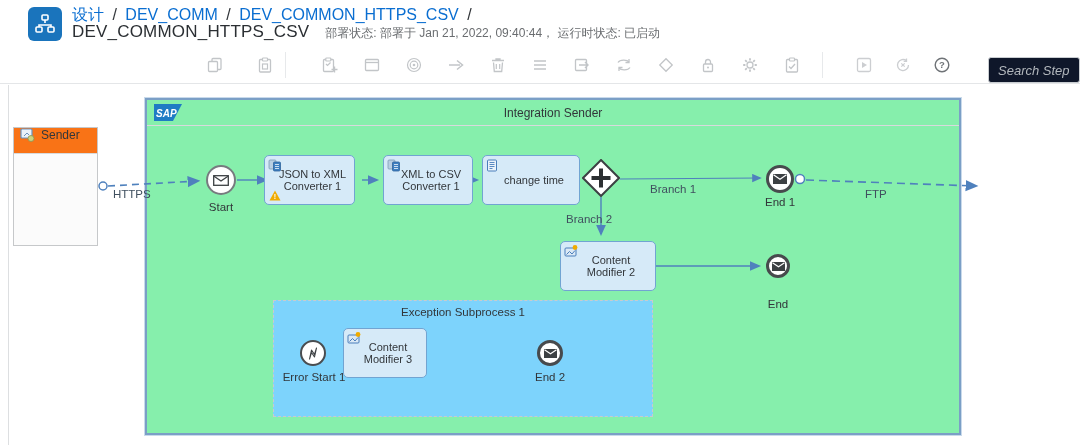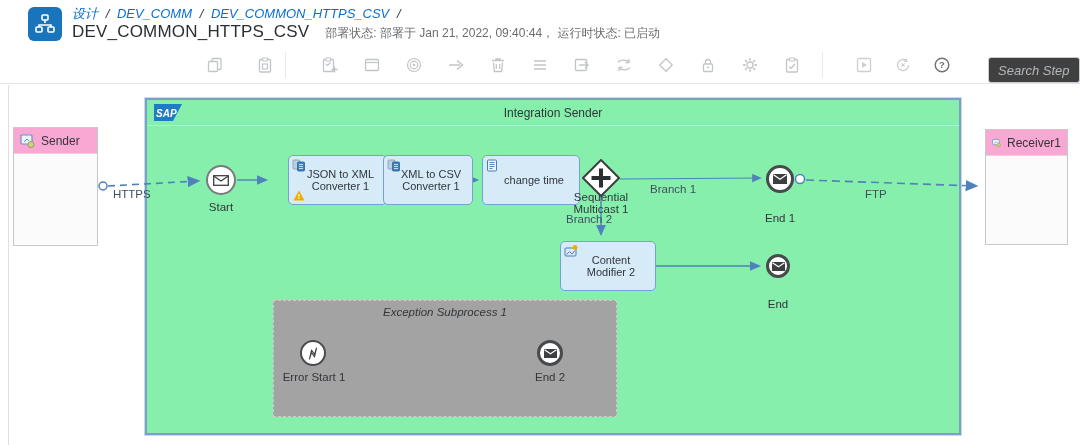--- a/index.html
+++ b/index.html
@@ -3,71 +3,71 @@
 <meta charset="utf-8">
 <style>
   * { box-sizing: border-box; margin: 0; padding: 0; }
   html,body { width:1080px; height:445px; overflow:hidden; background:#fff;
     font-family:"Liberation Sans", sans-serif; color:#32363a; }
   #page { position:relative; width:1080px; height:445px; }
 
   
   .app-icon { position:absolute; left:28px; top:7px; width:34px; height:34px;
     background:#1a74bc; border-radius:6px; display:flex; align-items:center; justify-content:center; }
-  .breadcrumb { position:absolute; left:72px; top:5px; font-size:13px; white-space:nowrap;font-style:italic; }
+  .breadcrumb { position:absolute; left:72px; top:5px; font-size:16px; white-space:nowrap; }
   .breadcrumb a { color:#0a6ed1; text-decoration:none; cursor:pointer; }
   .breadcrumb .sep { color:#32363a; margin:0 4px; }
   .title-row { position:absolute; left:72px; top:22px; display:flex; align-items:baseline; white-space:nowrap; }
   .page-title { font-size:17px; color:#2b2f33; letter-spacing:.2px; }
   .status-text { font-size:12px; color:#6a6d70; margin-left:16px; }
 
   
   .toolbar { position:absolute; left:0; top:46px; width:1080px; height:38px;
     border-bottom:1px solid #e4e6e8; background:#fff; }
   .tb-icon { position:absolute; top:11px; width:16px; height:16px; cursor:pointer; }
   .tb-sep { position:absolute; top:6px; width:1px; height:26px; background:#e7e9eb; }
   .tb-search { position:absolute; left:988px; top:57px; width:92px; height:26px;
     border:1px solid #c9cdd1; border-radius:3px; font-style:italic; font-size:13px;
-    color:#9aa0a6; padding:0 9px; outline:none; background:#404040; }
+    color:#9aa0a6; padding:0 9px; outline:none; background:#0f172a; }
   .tb-search::placeholder { color:#b3b8bd; font-style:italic; }
 
   
   .canvas-edge { position:absolute; left:8px; top:85px; width:1px; height:360px; background:#dddfe1; }
 
   .pool { position:absolute; left:145px; top:98px; width:816px; height:337px;
     background:#86efac; border:2px solid #7b9fc6; outline:1px solid #c9daeb; z-index:1; }
   .pool-header { position:relative; height:26px; border-bottom:1px solid #d8dadc; }
   .pool-title { position:absolute; left:0; right:0; top:6px; text-align:center; font-size:12px; color:#32363a; }
   .sap-logo { position:absolute; left:7px; top:4px; }
 
   .party { position:absolute; width:85px; background:#fbfbfb; border:1px solid #c6c8ca; z-index:3; }
-  .party-header { height:26px; border-bottom:1px solid #d8dadc; background:#f9a8d4;
-    display:flex; align-items:center; padding:0 6px; gap:6px; }
+  .party-header { height:26px; border-bottom:1px solid #d8dadc; background:#f97316;
+    display:flex; align-items:flex-start; padding:0 6px; gap:6px; }
   .party-label { font-size:12px; color:#32363a; }
 
   svg.wires { position:absolute; left:0; top:0; z-index:2; pointer-events:none; }
 
   .task { position:absolute; height:50px; background:#d6eaf8; border:1px solid #71a4d2;
     border-radius:5px; z-index:3; display:flex; align-items:center; justify-content:center;
     text-align:center; font-size:11px; line-height:12px; color:#32363a; padding:2px 4px 2px 10px; cursor:pointer; }
   .task .node-icon { position:absolute; left:3px; top:3px; }
   .task .warn { position:absolute; left:4px; bottom:3px; }
 
   .event { position:absolute; background:#fff; border-radius:50%; z-index:3;
     display:flex; align-items:center; justify-content:center; cursor:pointer; }
   .event.start { width:30px; height:30px; border:2px solid #777b7f; }
   .event.end { border:3px solid #474a4d; }
 
   .node-label { position:absolute; z-index:4; text-align:center; font-size:11.5px; color:#32363a; line-height:12px; }
   .wire-label { position:absolute; z-index:4; font-size:11.5px; color:#40505f; text-align:left; }
 
   .gateway { position:absolute; left:582px; top:159px; width:38px; height:38px; z-index:3; cursor:pointer; }
 
-  .subprocess { position:absolute; left:273px; top:300px; width:344px; height:117px;
-    border:1.5px dashed #c9cbcd; background:#a3a3a3; z-index:3;font-style:italic; }
+  .subprocess { position:absolute; left:273px; top:300px; width:380px; height:117px;
+    border:1.5px dashed #c9cbcd; background:#7dd3fc; z-index:3; }
   .subprocess-title { position:absolute; left:0; right:0; top:5px; text-align:center; font-size:11.5px; color:#32363a; }
 </style>
 </head>
 <body>
 
 <div id="page">
 
   <div class="app-icon">
     <svg width="22" height="22" viewBox="0 0 22 22">
       <rect x="8" y="2" width="6" height="5" rx="1" fill="none" stroke="#fff" stroke-width="1.6"></rect>
@@ -220,40 +220,30 @@
     <div class="party-header">
       <svg width="15" height="14" viewBox="0 0 15 14">
         <rect x="1" y="1" width="11" height="9" rx="1" fill="#eaf2fa" stroke="#6b93bf" stroke-width="1.2"></rect>
         <path d="M4 8 l3-3 2 2" fill="none" stroke="#6b93bf" stroke-width="1"></path>
         <circle cx="11" cy="10.5" r="3" fill="#cdd37e" stroke="#8a9355" stroke-width="0.8"></circle>
       </svg>
       <span class="party-label">Sender</span>
     </div>
   </div>
 
-  <div class="party" style="left:985px; top:129px; height:116px; width:83px">
-    <div class="party-header">
-      <svg width="15" height="14" viewBox="0 0 15 14">
-        <rect x="1" y="1" width="11" height="9" rx="1" fill="#eaf2fa" stroke="#6b93bf" stroke-width="1.2"></rect>
-        <path d="M4 8 l3-3 2 2" fill="none" stroke="#6b93bf" stroke-width="1"></path>
-        <circle cx="11" cy="10.5" r="3" fill="#cdd37e" stroke="#8a9355" stroke-width="0.8"></circle>
-      </svg>
-      <span class="party-label">Receiver1</span>
-    </div>
-  </div>
 
   <div class="event start" style="left:206px; top:165px">
     <svg width="16" height="11" viewBox="0 0 16 11">
       <rect x="0.7" y="0.7" width="14.6" height="9.6" fill="#fff" stroke="#3c4043" stroke-width="1.3"></rect>
       <path d="M1 1.2 L8 6 L15 1.2" fill="none" stroke="#3c4043" stroke-width="1.3"></path>
     </svg>
   </div>
   <div class="node-label" style="left:196px; top:201px; width:50px">Start</div>
 
-  <div class="task" style="left:288px; top:155px; width:99px">
+  <div class="task" style="left:264px; top:155px; width:91px">
     <svg class="node-icon" width="14" height="13" viewBox="0 0 14 13">
       <rect x="1" y="1" width="7" height="9" rx="1" fill="#b9cfe2" stroke="#7d9cb8" stroke-width="0.8"></rect>
       <rect x="5.5" y="3" width="7" height="9" rx="1" fill="#3f7fc0" stroke="#2d639c" stroke-width="0.8"></rect>
       <path d="M7 5.5 h4 M7 7.5 h4 M7 9.5 h4" stroke="#dbe9f5" stroke-width="0.9"></path>
     </svg>
     <span>JSON to XML Converter 1</span>
     <svg class="warn" width="12" height="11" viewBox="0 0 12 11">
       <path d="M6 0.5 L11.5 10.5 H0.5 Z" fill="#f0ab00"></path>
       <text x="6" y="9" text-anchor="middle" font-size="7" font-weight="bold" fill="#fff" font-family="Liberation Sans, sans-serif">!</text>
     </svg>
@@ -273,31 +263,30 @@
       <rect x="1.5" y="1" width="9" height="11" rx="1" fill="#eaf2fa" stroke="#4a7ebb" stroke-width="1"></rect>
       <path d="M3.5 3.5 h5 M3.5 5.5 h5 M3.5 7.5 h5 M3.5 9.5 h3" stroke="#4a7ebb" stroke-width="0.9"></path>
     </svg>
     <span>change time</span>
   </div>
 
   <svg class="gateway" viewBox="0 0 38 38">
     <polygon points="19,1 37,19 19,37 1,19" fill="#ffffff" stroke="#3c4043" stroke-width="2"></polygon>
     <path d="M19 9.5 V28.5 M9.5 19 H28.5" stroke="#2c2f32" stroke-width="4"></path>
   </svg>
-  <div class="node-label" style="left:556px; top:191px; width:90px">Sequential Multicast 1</div>
   <div class="wire-label" style="left:566px; top:213px; width:80px">Branch 2</div>
   <div class="wire-label" style="left:650px; top:183px; width:80px">Branch 1</div>
 
   <div class="event end" style="left:766px; top:165px; width:28px; height:28px">
     <svg width="14" height="10" viewBox="0 0 14 10">
       <rect x="0" y="0" width="14" height="10" fill="#3c4043"></rect>
       <path d="M0.5 0.8 L7 5.2 L13.5 0.8" fill="none" stroke="#fff" stroke-width="1.2"></path>
     </svg>
   </div>
-  <div class="node-label" style="left:755px; top:212px; width:50px">End 1</div>
+  <div class="node-label" style="left:755px; top:196px; width:50px">End 1</div>
 
   <div class="task" style="left:560px; top:241px; width:96px">
     <svg class="node-icon" width="14" height="13" viewBox="0 0 14 13">
       <rect x="1" y="3" width="11" height="8" rx="1" fill="#dbe9f5" stroke="#4a7ebb" stroke-width="1"></rect>
       <path d="M2.5 9.5 l3-3 2.5 2.5 3-3.5" fill="none" stroke="#4a7ebb" stroke-width="1"></path>
       <circle cx="11" cy="2.5" r="2.4" fill="#f0ab00"></circle>
     </svg>
     <span>Content Modifier 2</span>
   </div>
 
@@ -312,20 +301,28 @@
   <div class="subprocess">
     <div class="subprocess-title">Exception Subprocess 1</div>
   </div>
   <div class="event start" style="left:300px; top:340px; width:26px; height:26px; border-width:2px; border-color:#4a4d50">
     <svg width="12" height="13" viewBox="0 0 12 13">
       <path d="M2.5 12 L4.5 3 L7.5 7.5 L9.5 1 L7.5 10 L4.5 5.5 Z" fill="none" stroke="#3c4043" stroke-width="1.1" stroke-linejoin="round"></path>
     </svg>
   </div>
   <div class="node-label" style="left:276px; top:371px; width:76px">Error Start 1</div>
 
+  <div class="task" style="left:343px; top:328px; width:84px">
+    <svg class="node-icon" width="14" height="13" viewBox="0 0 14 13">
+      <rect x="1" y="3" width="11" height="8" rx="1" fill="#dbe9f5" stroke="#4a7ebb" stroke-width="1"></rect>
+      <path d="M2.5 9.5 l3-3 2.5 2.5 3-3.5" fill="none" stroke="#4a7ebb" stroke-width="1"></path>
+      <circle cx="11" cy="2.5" r="2.4" fill="#f0ab00"></circle>
+    </svg>
+    <span>Content Modifier 3</span>
+  </div>
 
   <div class="event end" style="left:537px; top:340px; width:26px; height:26px">
     <svg width="13" height="9" viewBox="0 0 13 9">
       <rect x="0" y="0" width="13" height="9" fill="#3c4043"></rect>
       <path d="M0.5 0.7 L6.5 4.8 L12.5 0.7" fill="none" stroke="#fff" stroke-width="1.1"></path>
     </svg>
   </div>
   <div class="node-label" style="left:525px; top:371px; width:50px">End 2</div>
 
   <div class="wire-label" style="left:113px; top:188px; width:60px">HTTPS</div>

